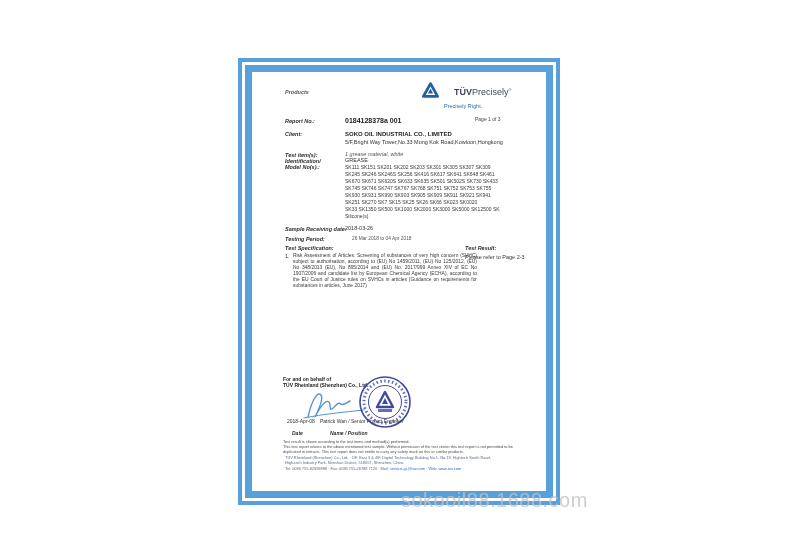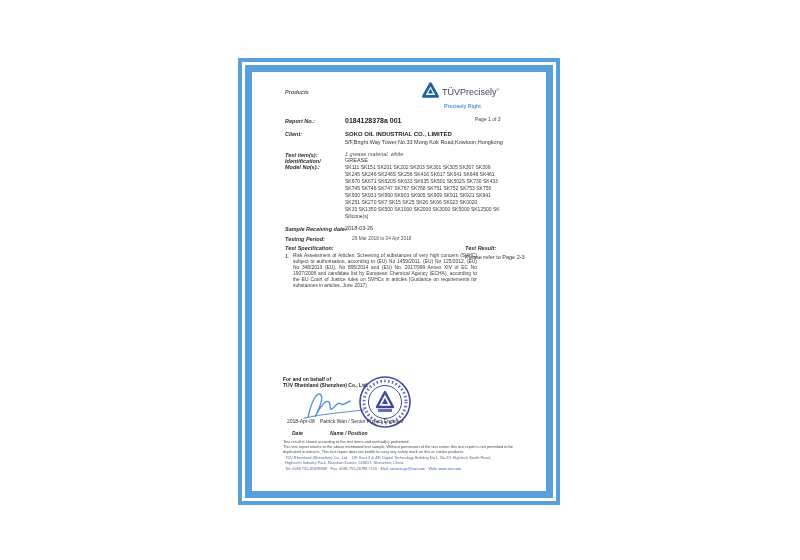--- a/index.html
+++ b/index.html
@@ -17,21 +17,21 @@
   .lbl { font-size:5.5px; font-weight:bold; font-style:italic; color:#2e2e2e; line-height:6px; }
   .val { font-size:5.5px; color:#333; line-height:6px; }
   .valb { font-size:6px; font-weight:bold; color:#1c1c1c; line-height:7px; }
   .models { font-size:5px; color:#3a3a3a; line-height:7px; white-space:nowrap; }
 
   .doc-type { left:33px; top:17px; font-size:5.5px; font-weight:bold; font-style:italic; color:#555; }
 
   .logo-wrap { left:170px; top:10px; width:120px; }
   .logo-row { display:flex; align-items:center; gap:3px; }
   .brand { font-size:9px; color:#3f4757; letter-spacing:0; white-space:nowrap; }
-  .brand b { font-weight:normal; }
+  .brand b { font-weight:bold;margin-left:12px; }
   .brand sup { font-size:4px; }
   .tagline { font-size:5.5px; color:#1f6cb5; margin-top:1px; margin-left:22px; }
 
   .pageind { left:223px; top:44px; font-size:5px; color:#444; }
 
   .spec-par { width:184px; font-size:4.9px; color:#3a3a3a; line-height:6px; text-align:justify; }
 
   .sig-line1 { font-size:5px; font-weight:bold; color:#222; line-height:6px; }
   .foot-dis { font-size:3.9px; color:#4a4a4a; line-height:5px; }
   .foot-addr { font-size:3.9px; color:#5a6b8c; line-height:5px; }
@@ -141,14 +141,15 @@
         <div class="abs foot-addr" style="left:33px; top:388px;">High-tech Industry Park, Nanshan District, 518057, Shenzhen, China</div>
 
         <div class="abs foot-addr" style="left:33px; top:394px;">
           <span>Tel: 0086 755-82699888 · Fax: 0086 755-26788 7120 · </span><span>Mail: </span><span class="blue-link">service-gc@tuv.com</span><span> · </span><span>Web: </span><span class="blue-link">www.tuv.com</span>
         </div>
 
       </div>
     </div>
   </div>
 
+  <div class="wm-url">sokooil88.1688.com</div>
 
 </div>
 
 </body></html>

